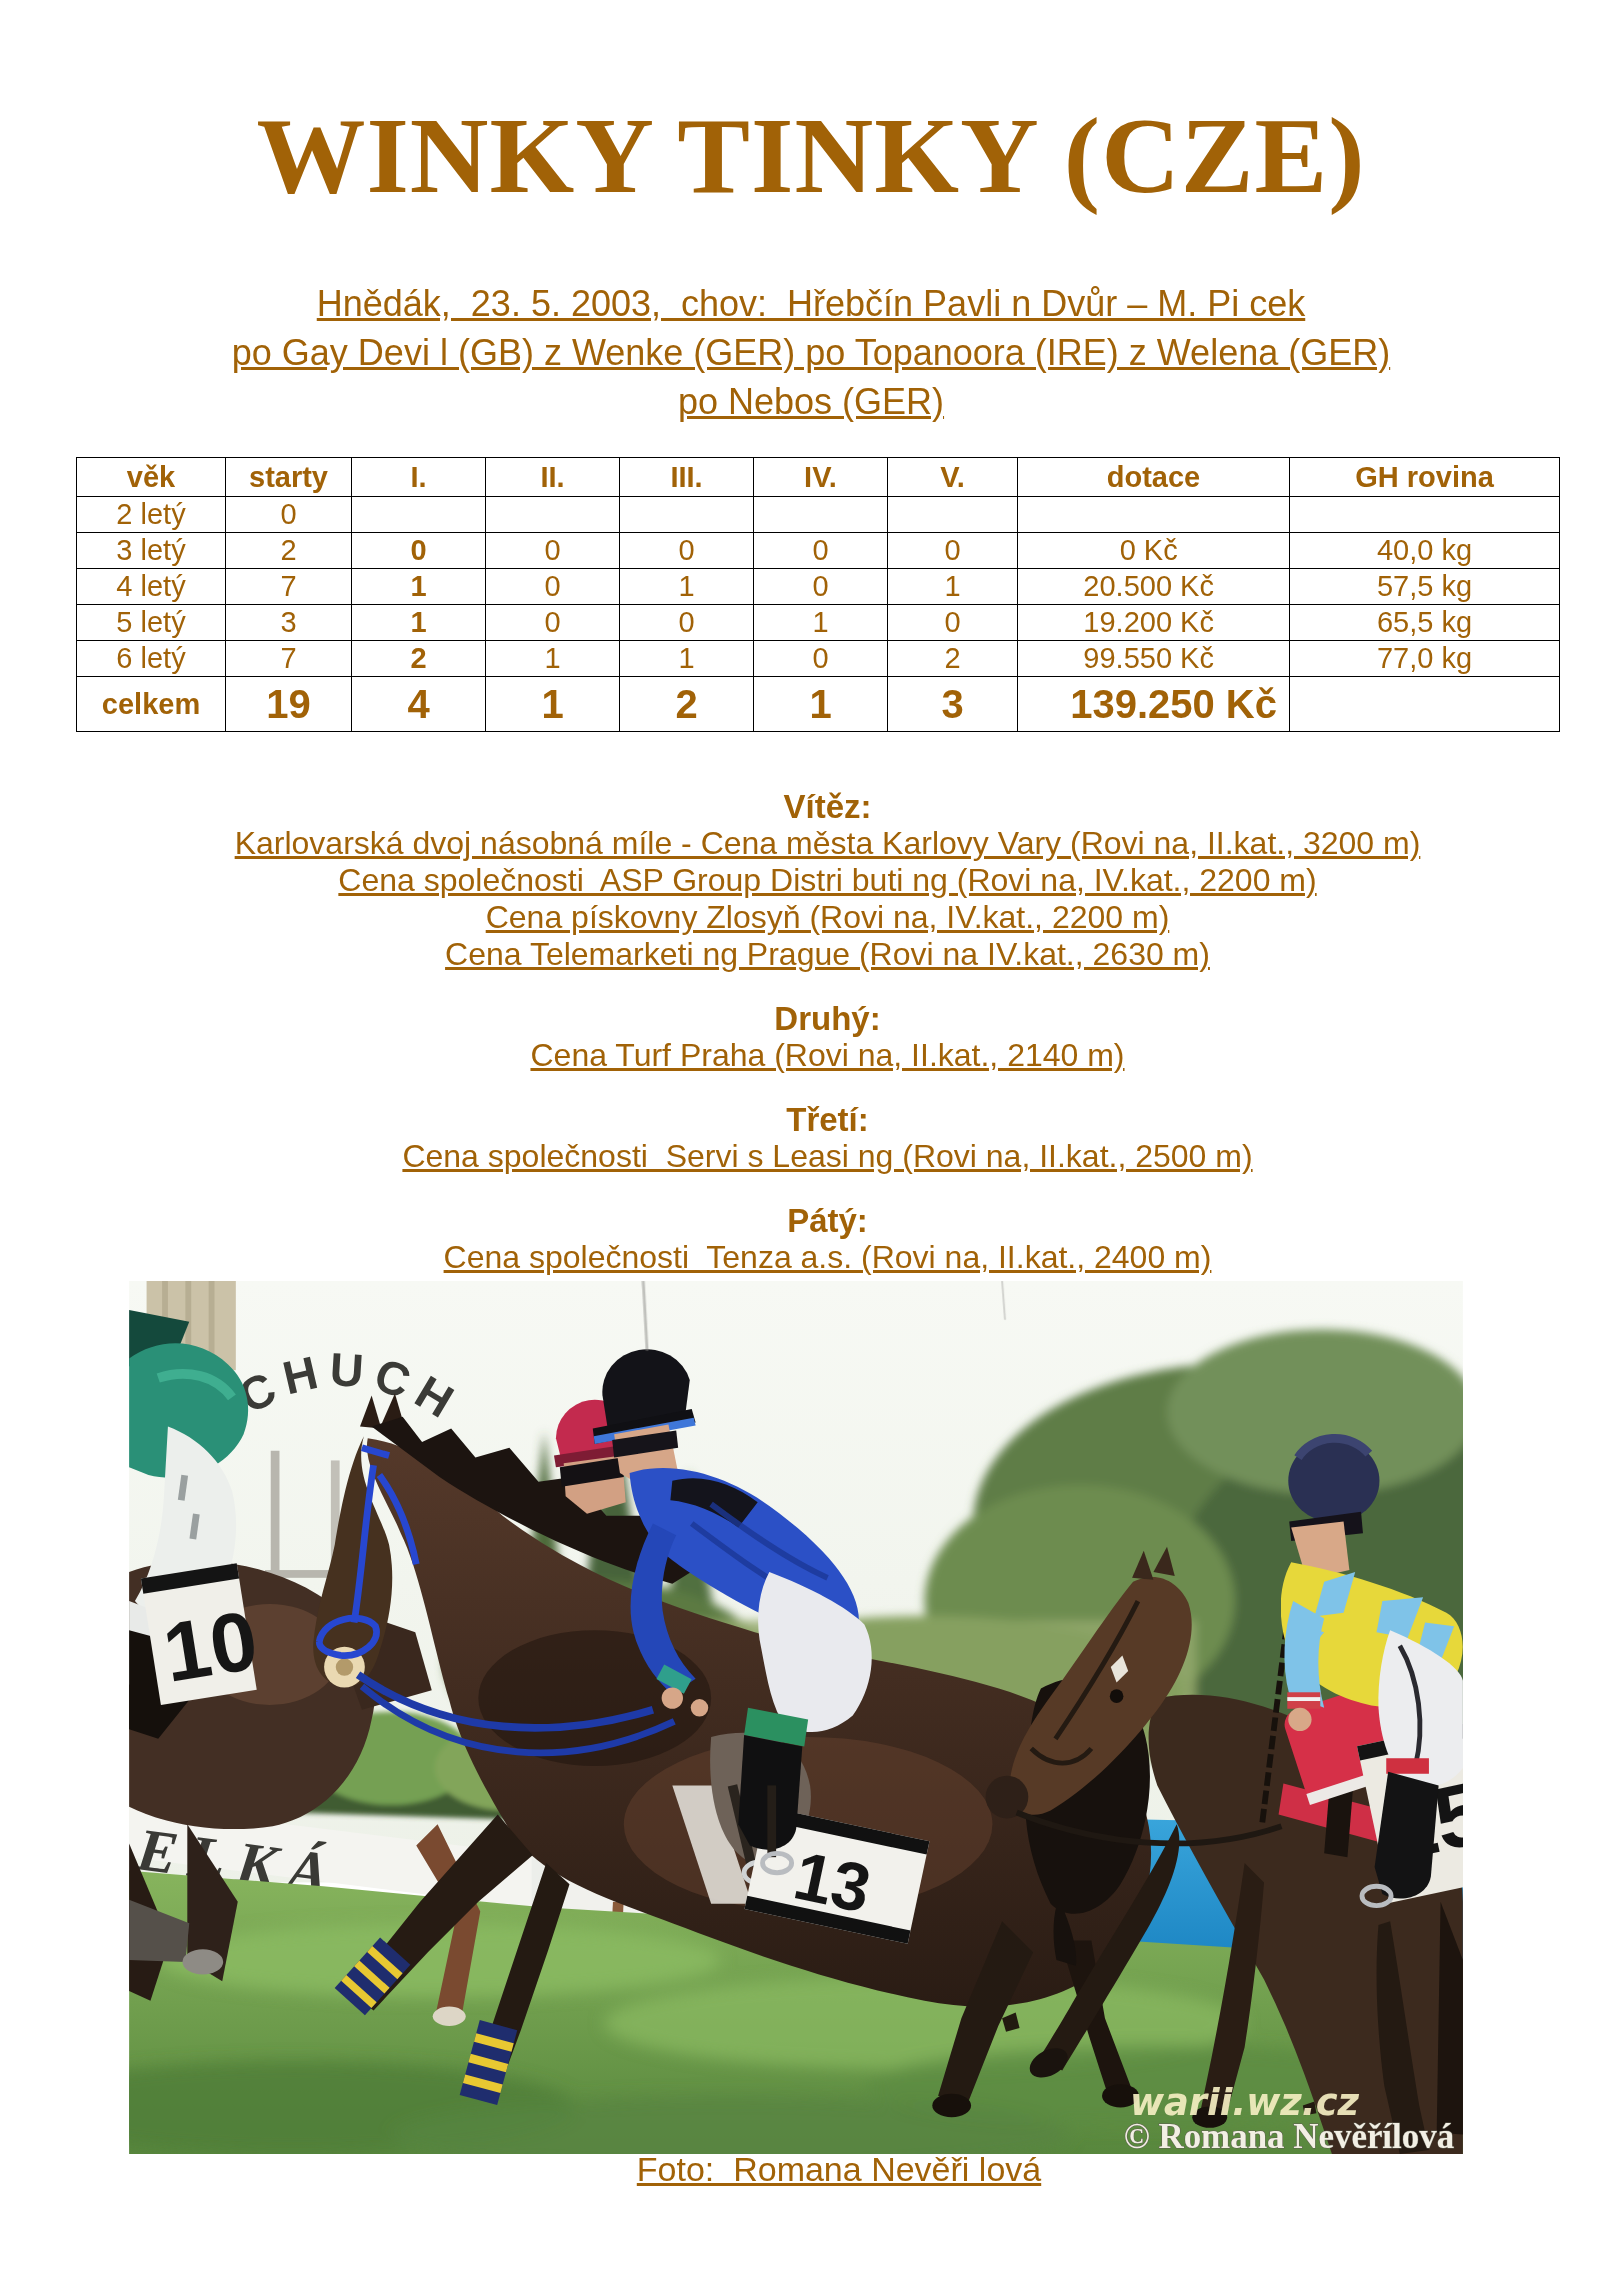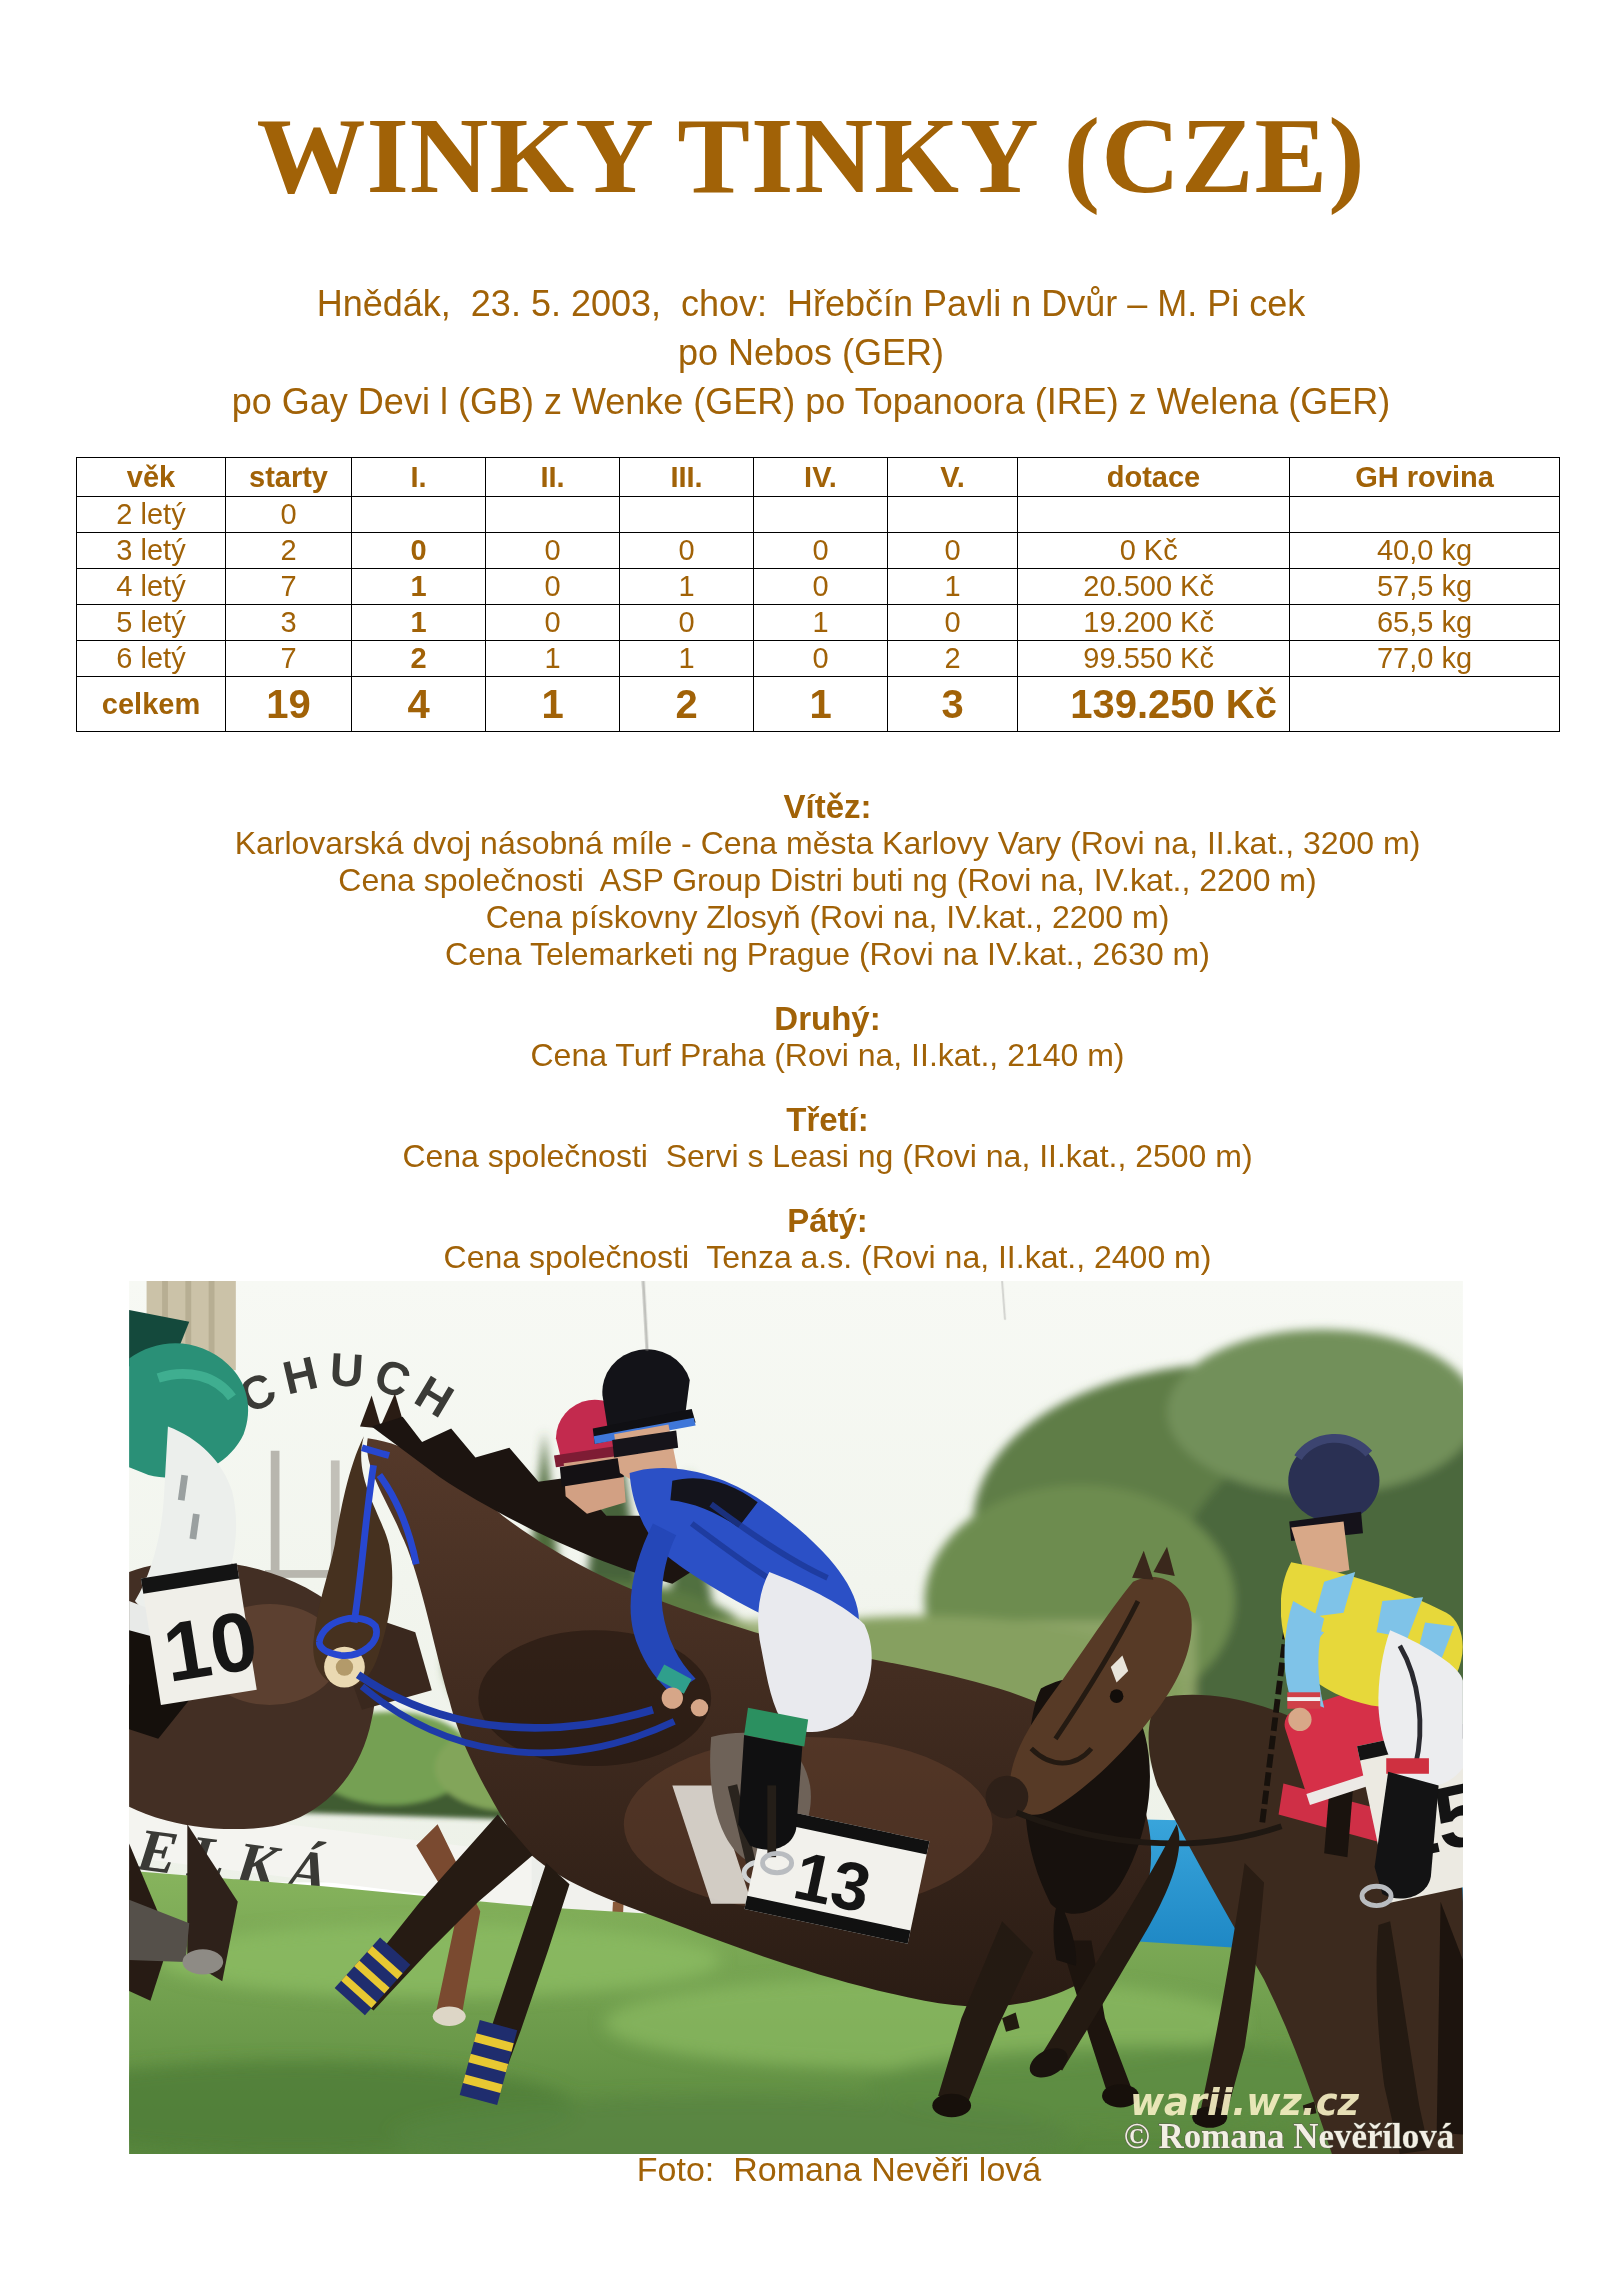--- a/index.html
+++ b/index.html
@@ -1,18 +1,18 @@
 <!DOCTYPE html>
 <html><head>
 <meta charset="utf-8">
 <style>
   html,body{margin:0;padding:0;background:#ffffff;}
   .page{position:relative;width:1622px;height:2277px;background:#ffffff;overflow:hidden;
         font-family:"Liberation Sans",sans-serif;color:#a16207;}
-  .pre{white-space:pre-wrap;}
+  .pre{white-space:pre-wrap;text-decoration:underline;}
   .title{position:absolute;top:93px;left:0;width:1622px;text-align:center;
          font-family:"Liberation Serif",serif;font-weight:bold;font-size:109px;letter-spacing:1px;}
   .subtitle{position:absolute;top:279px;left:0;width:1622px;text-align:center;
             font-size:36px;line-height:49px;}
   .stats{position:absolute;top:457px;left:76px;}
   table{border-collapse:collapse;table-layout:fixed;width:1483px;}
   td,th{border:1.9px solid #000;overflow:hidden;font-size:29px;vertical-align:middle;padding:0;}
   th{font-weight:bold;height:38px;}
   tr.r td{height:35px;text-align:center;}
   td.c1{text-align:center;}
@@ -33,22 +33,22 @@
 </style>
 </head>
 <body>
 
 <div class="page">
 
   <div class="title">WINKY TINKY (CZE)</div>
 
   <div class="subtitle">
     <div class="pre">Hnědák,  23. 5. 2003,  chov:  Hřebčín Pavli n Dvůr – M. Pi cek</div>
+    <div class="pre">po Gay Devi l (GB) z Wenke (GER) po Topanoora (IRE) z Welena (GER)</div>
     <div class="pre">po Nebos (GER)</div>
-    <div class="pre">po Gay Devi l (GB) z Wenke (GER) po Topanoora (IRE) z Welena (GER)</div>
   </div>
 
   <div class="stats">
     <table>
       <colgroup>
         <col style="width:149px">
           <col style="width:126px">
           <col style="width:134px">
         <col style="width:134px">
           <col style="width:134px">

